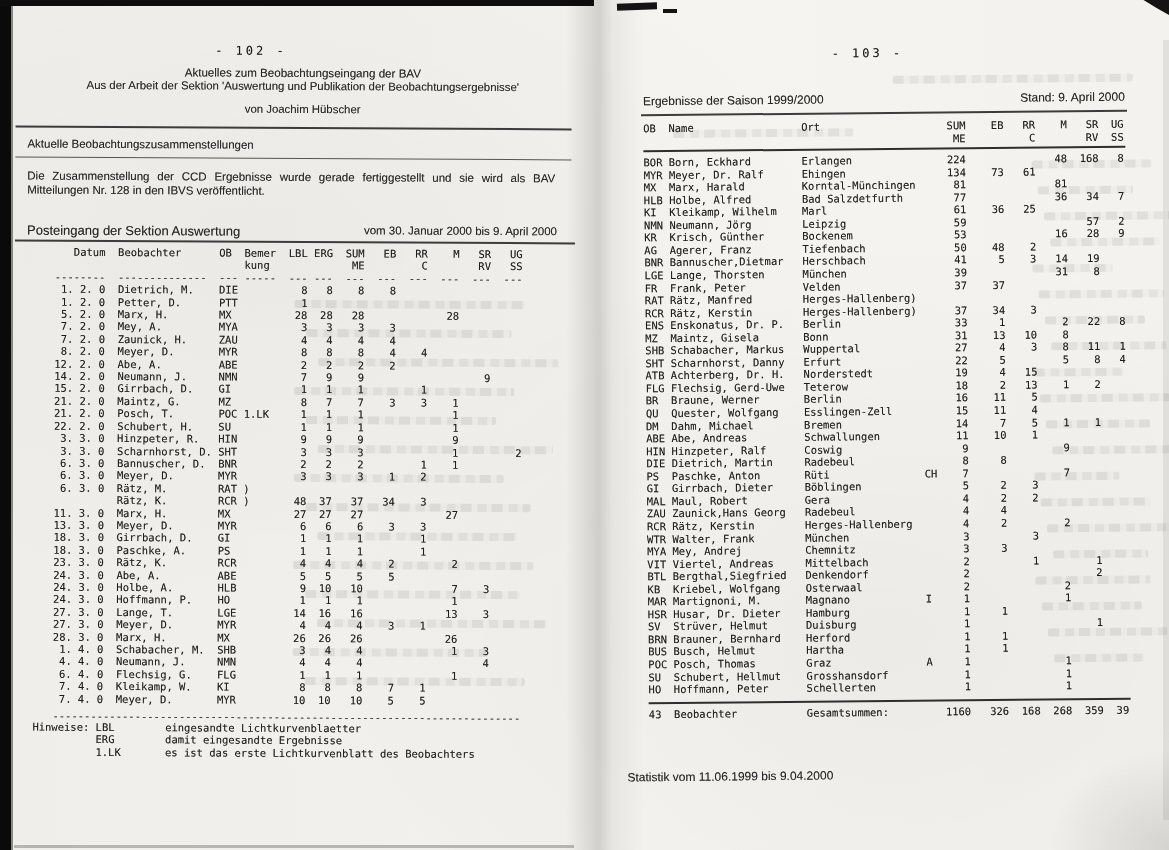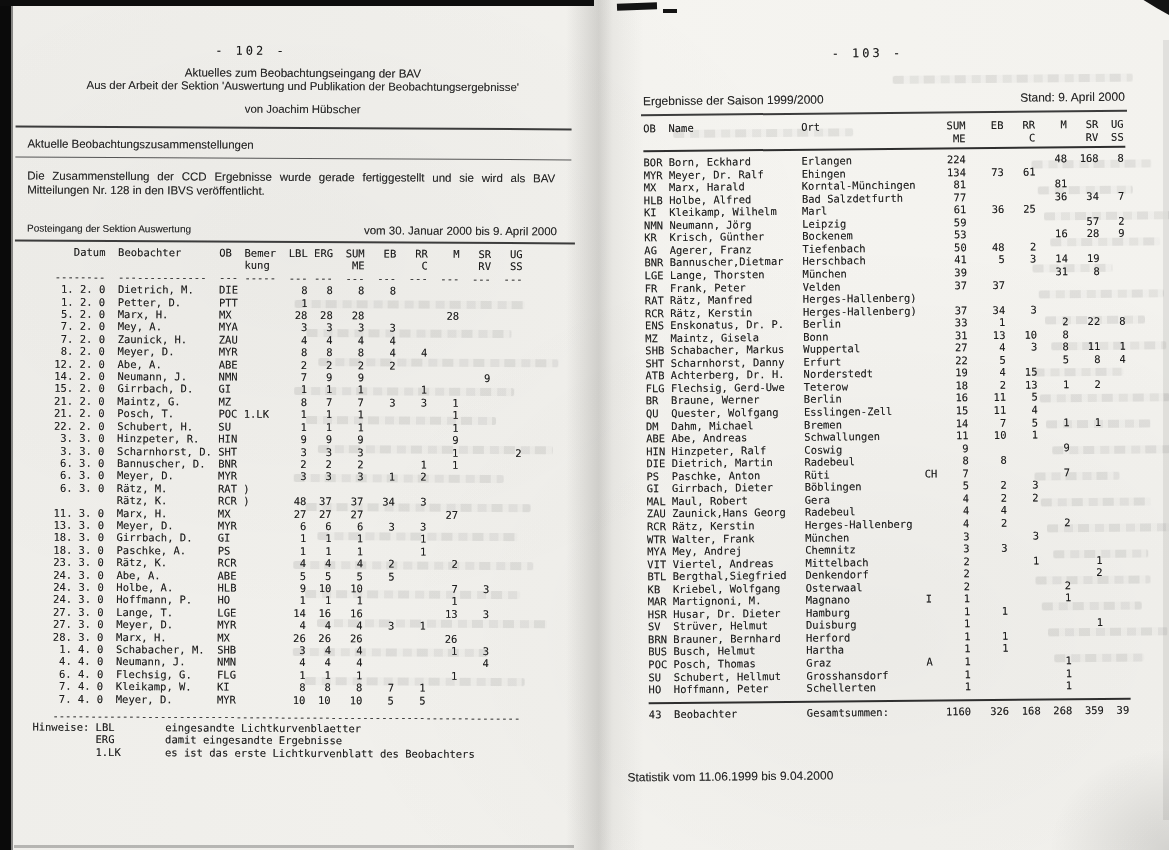--- a/index.html
+++ b/index.html
@@ -64,21 +64,21 @@
 
     <div class="rule" style="left:0;top:127px;width:556px;height:2px;"></div>
 
     <div class="abs sans" style="left:12px;top:139px;font-size:11.5px;">Aktuelle Beobachtungszusammenstellungen</div>
 
     <div class="rule" style="left:0;top:158px;width:556px;height:1px;background:#555;"></div>
 
     <div class="abs sans" style="left:12px;top:170px;width:528px;font-size:11.5px;line-height:14px;text-align:justify;">Die Zusammenstellung der CCD Ergebnisse wurde gerade fertiggestellt und sie wird als BAV Mitteilungen Nr. 128 in den IBVS veröffentlicht.</div>
 
     <div class="abs" style="left:12px;top:224px;width:530px;display:flex;justify-content:space-between;">
-      <span class="sans" style="font-size:10px;">Posteingang der Sektion Auswertung</span>
+      <span class="sans" style="font-size:13px;">Posteingang der Sektion Auswertung</span>
       <span class="sans" style="font-size:11.5px;">vom 30. Januar 2000 bis 9. April 2000</span>
     </div>
 
     <div class="rule" style="left:0;top:241px;width:560px;height:1.5px;"></div>
 
     <div id="ltable" class="abs mono" style="left:40px;top:247px;">
         <div class="t-line">   Datum  Beobachter      OB  Bemer  LBL ERG  SUM   EB   RR    M   SR   UG</div>
         <div class="t-line">                              kung             ME         C        RV   SS</div>
         <div class="t-line">--------  --------------  --- -----  --- ---  ---  ---  ---  ---  ---  ---</div>
         <div class="t-line"> 1. 2. 0  Dietrich, M.    DIE          8   8    8    8                    </div>

